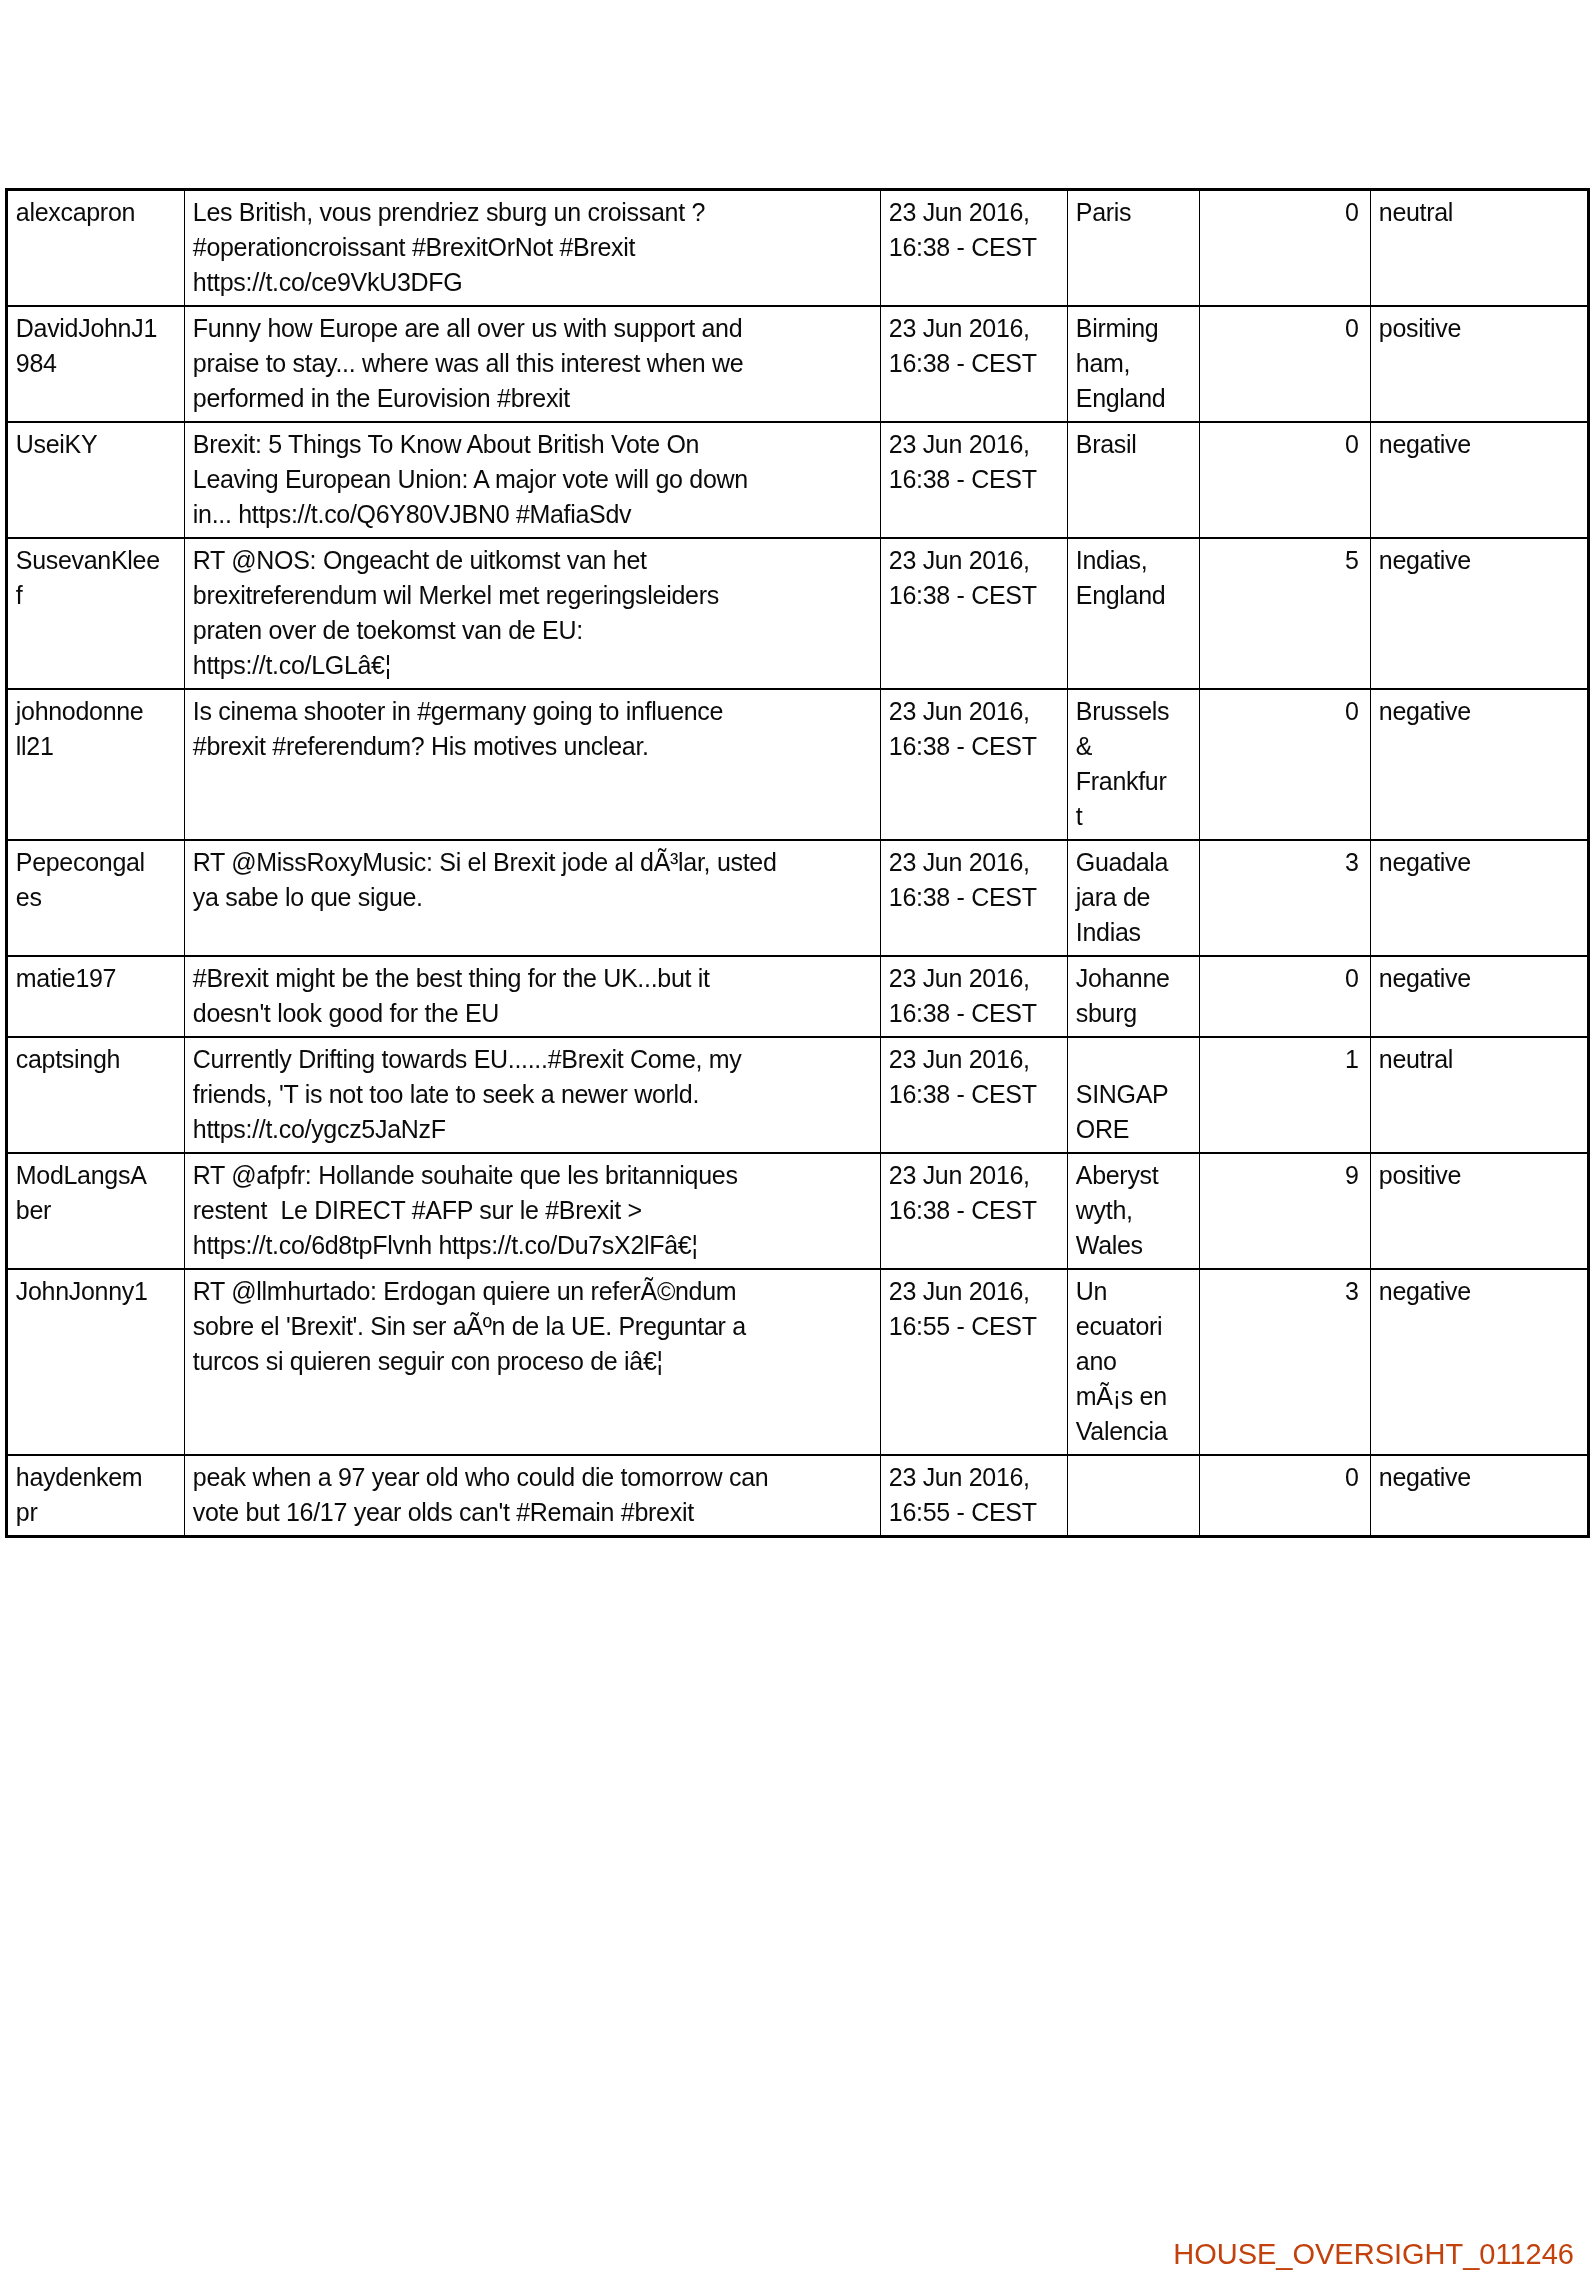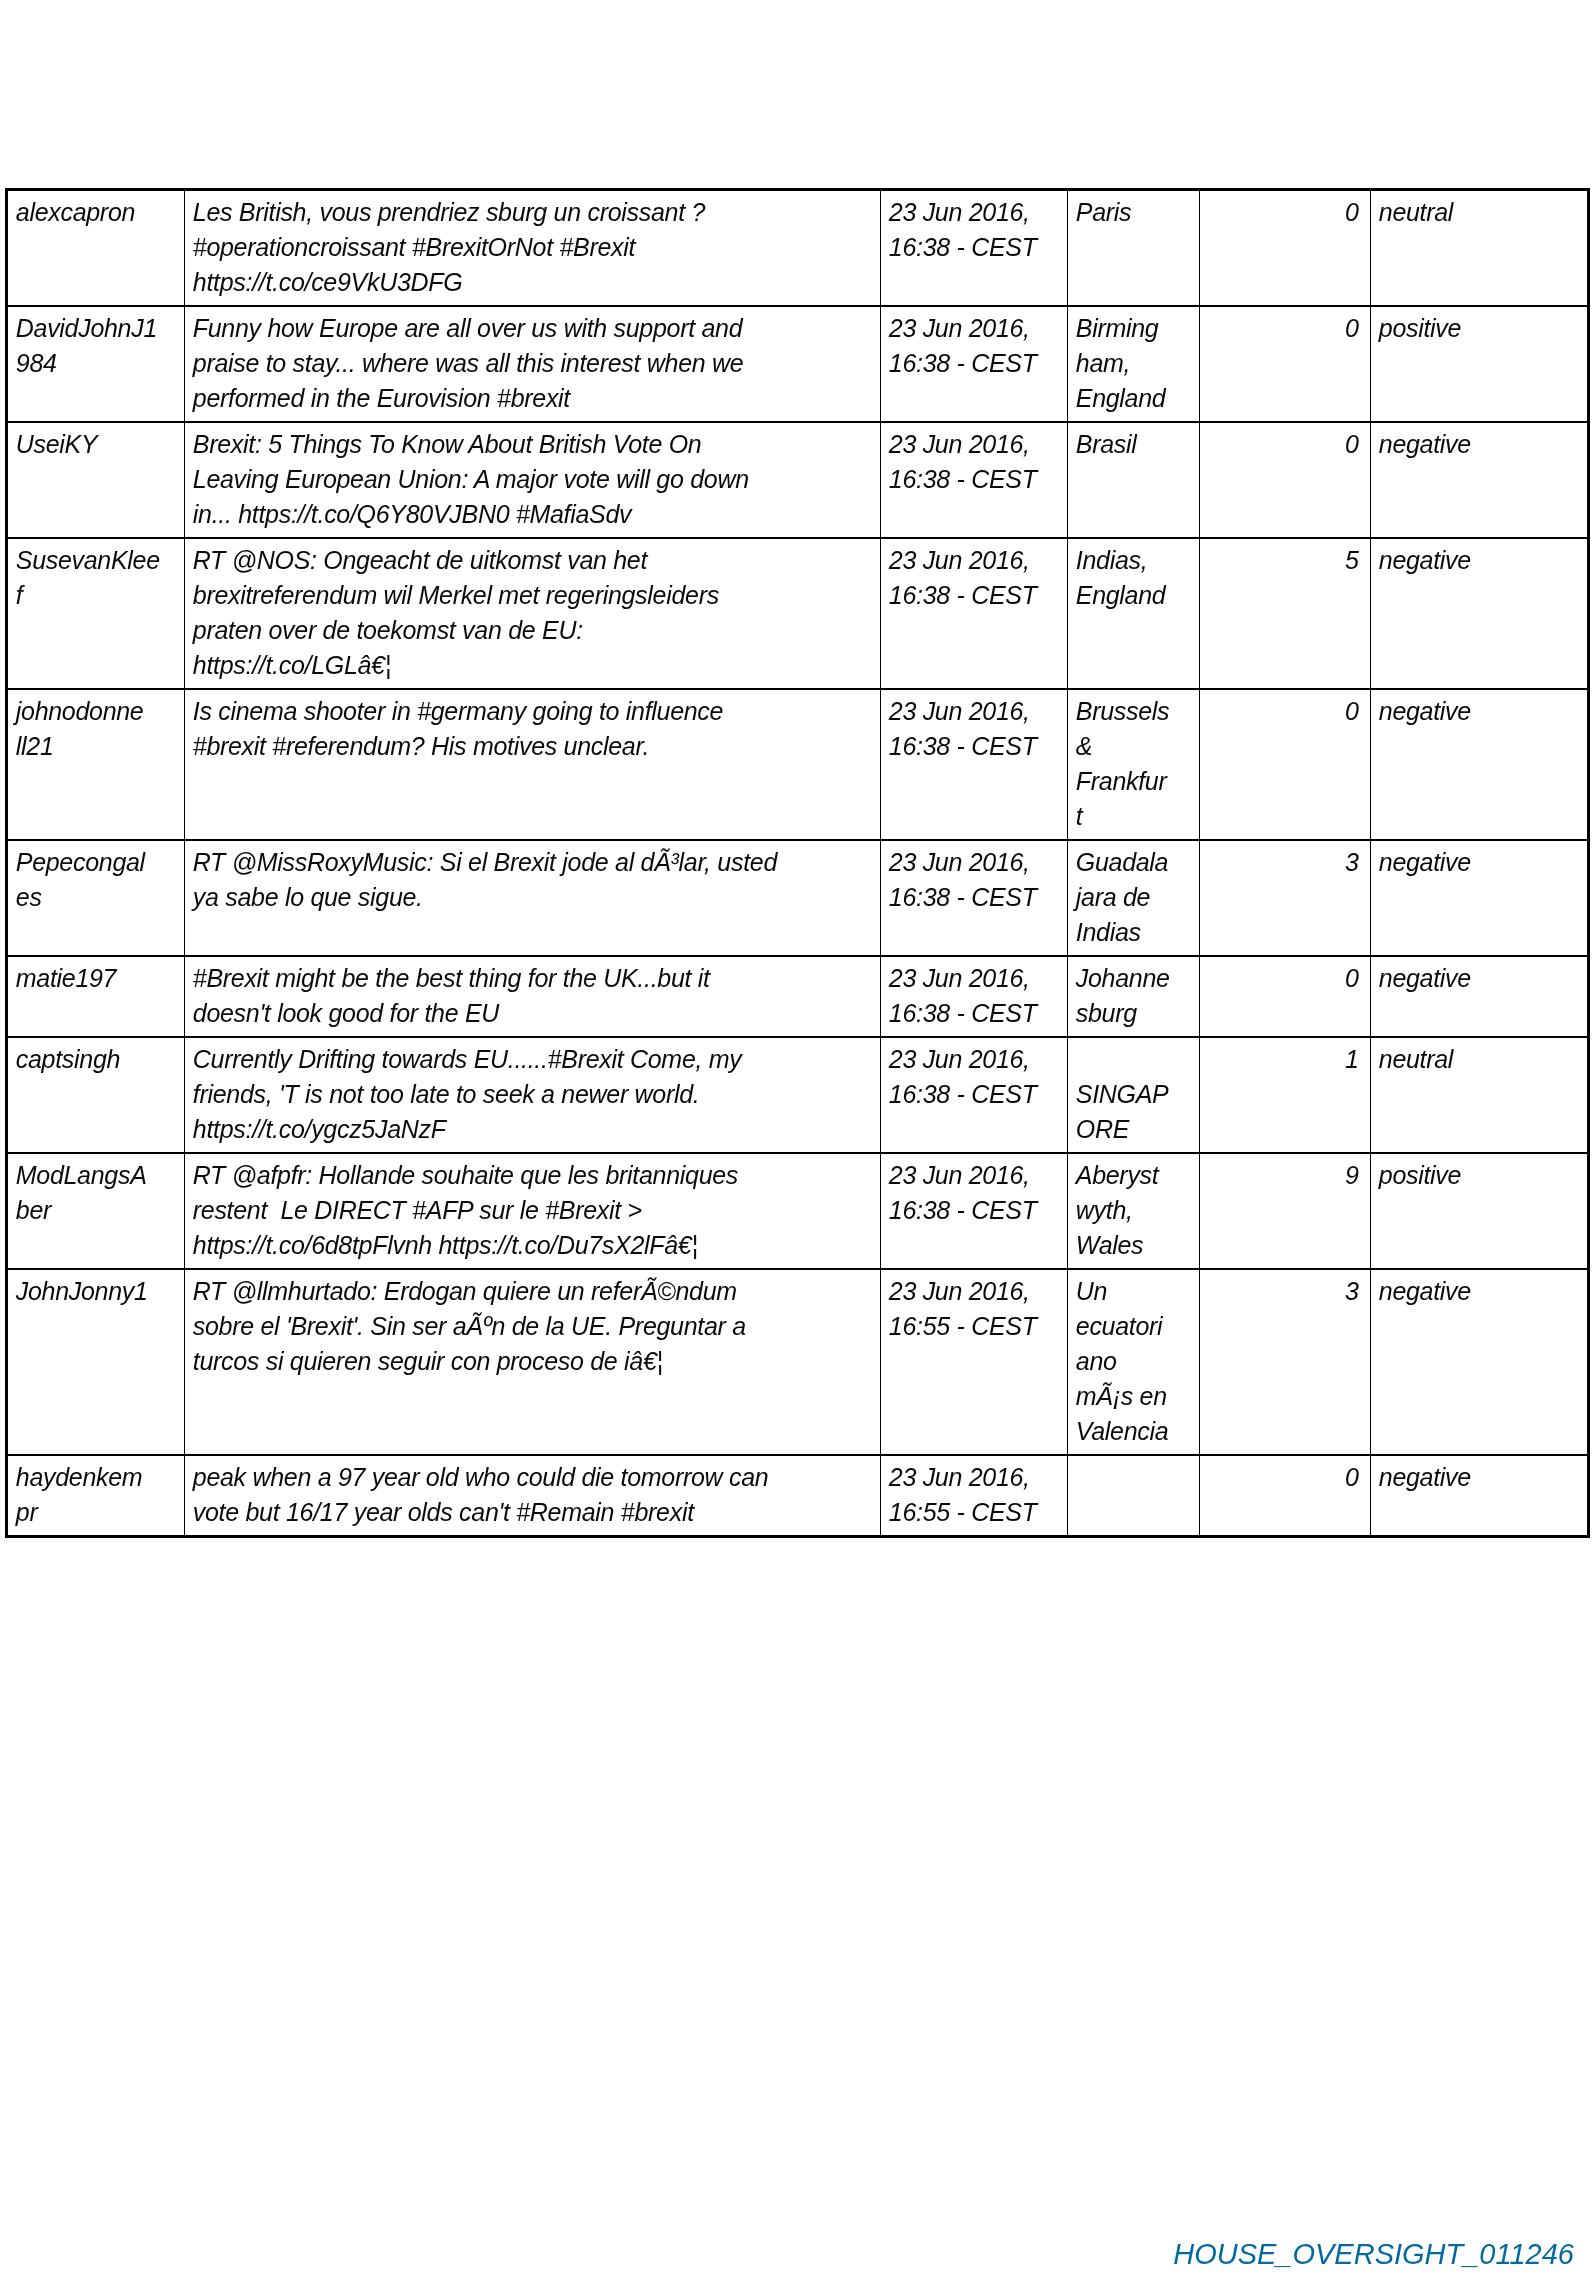--- a/index.html
+++ b/index.html
@@ -7,21 +7,21 @@
     margin: 0; padding: 0;
     background: #ffffff;
   }
   body {
     width: 1592px; height: 2295px;
     position: relative;
     overflow: hidden;
     font-family: "Liberation Sans", "DejaVu Sans", sans-serif;
     color: #000;
   }
-  .doc-page { width: 1592px; height: 1857px; position: relative; background: #fff; font-style: italic; }
+  .doc-page { width: 1592px; height: 1857px; position: relative; background: #fff; }
   table.tweet-table {
     position: absolute;
     left: 5.1px; top: 188px;
     width: 1582px;
     border-collapse: collapse;
     table-layout: fixed;
     border: 3.2px solid #000;
   }
   td.cell {
     border-top: 2.6px solid #000;
@@ -36,21 +36,21 @@
     white-space: pre-wrap;
     word-wrap: break-word;
     color: #0b0b0b;
   }
   td.num { text-align: right; padding-right: 11.6px; }
   .bates {
     position: absolute;
     right: 18px; top: 2238px;
     font-size: 29px;
     letter-spacing: 0px;
-    color: #0369a1;
+    color: #c2410c;
   }
 </style>
 </head>
 <body>
 
 <div class="doc-page">
 
   <table class="tweet-table">
     <colgroup>
       <col style="width:178px">

